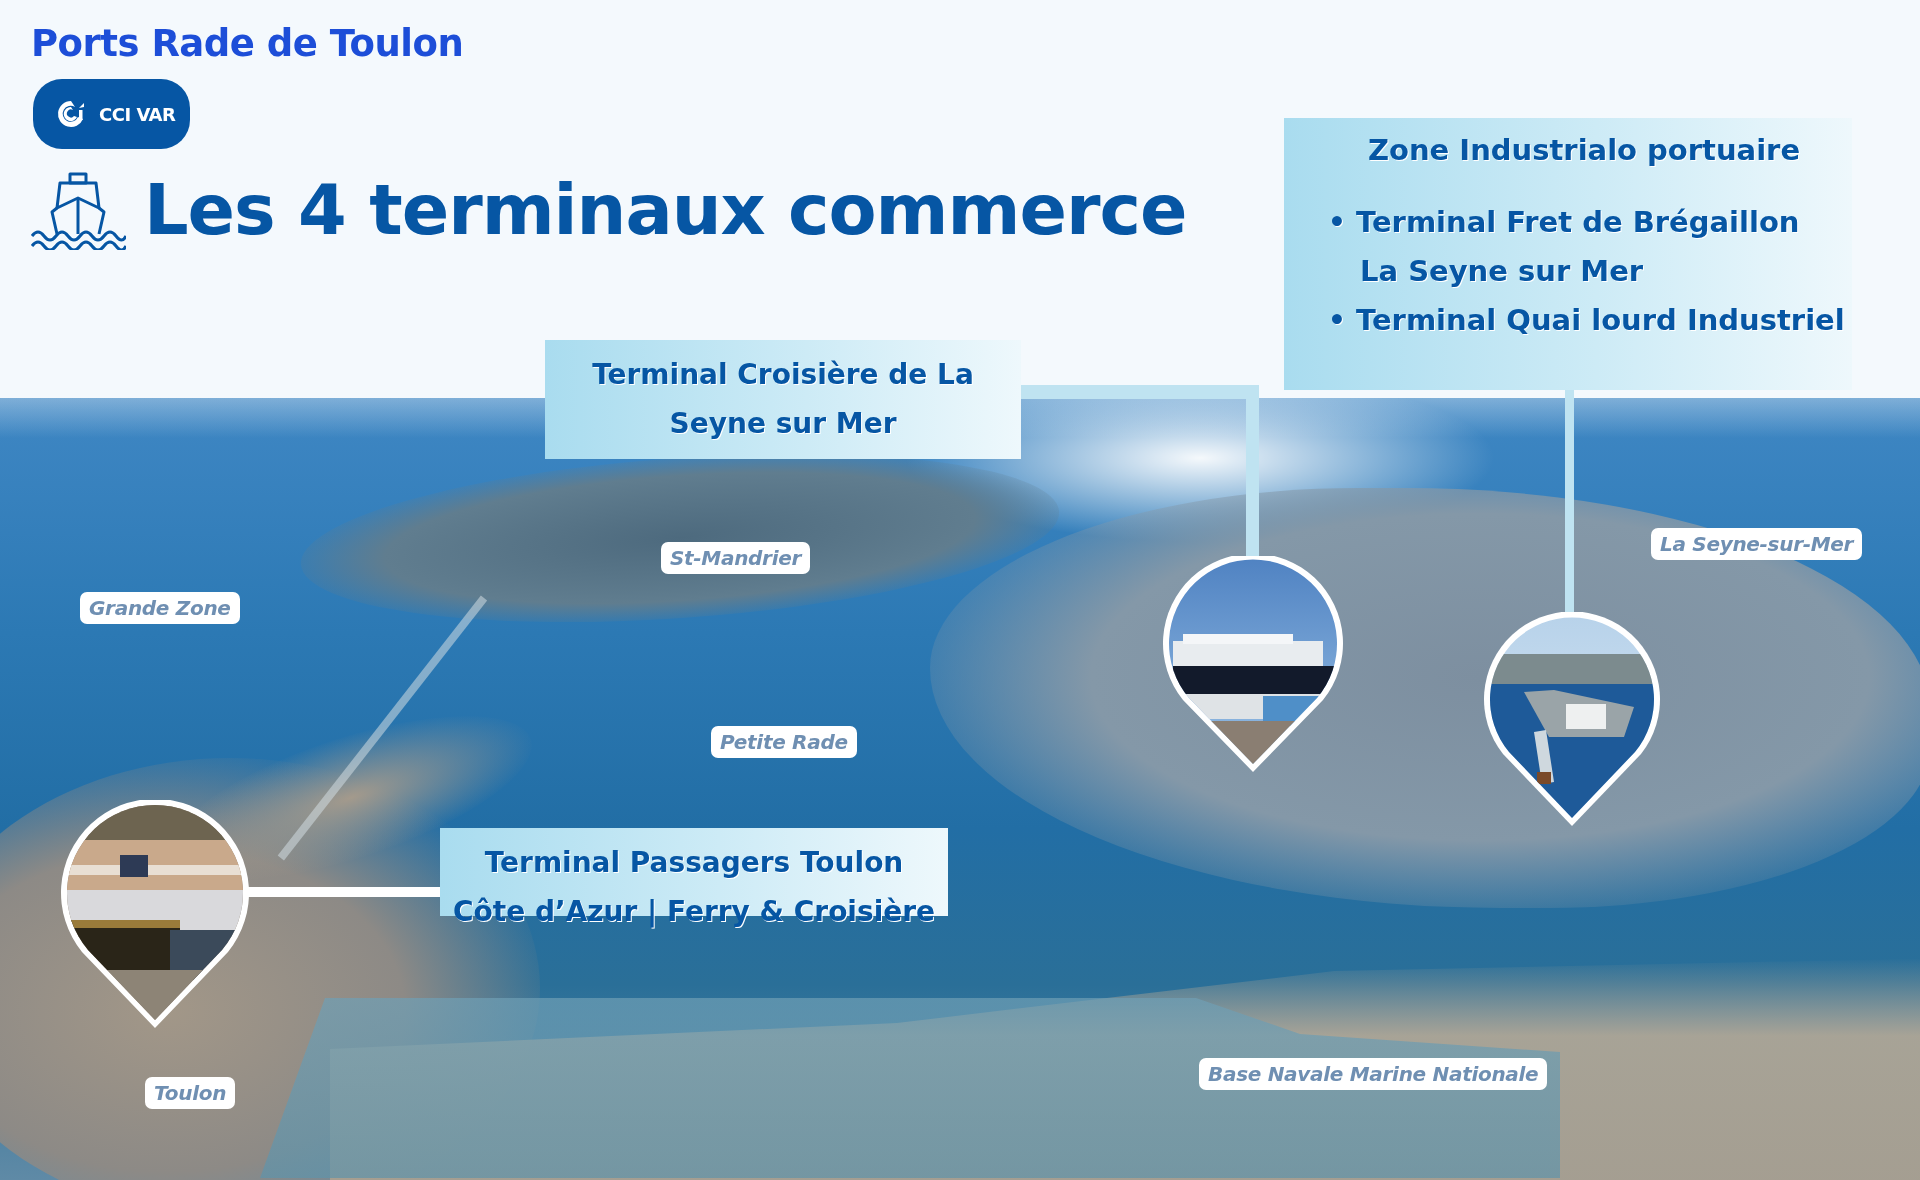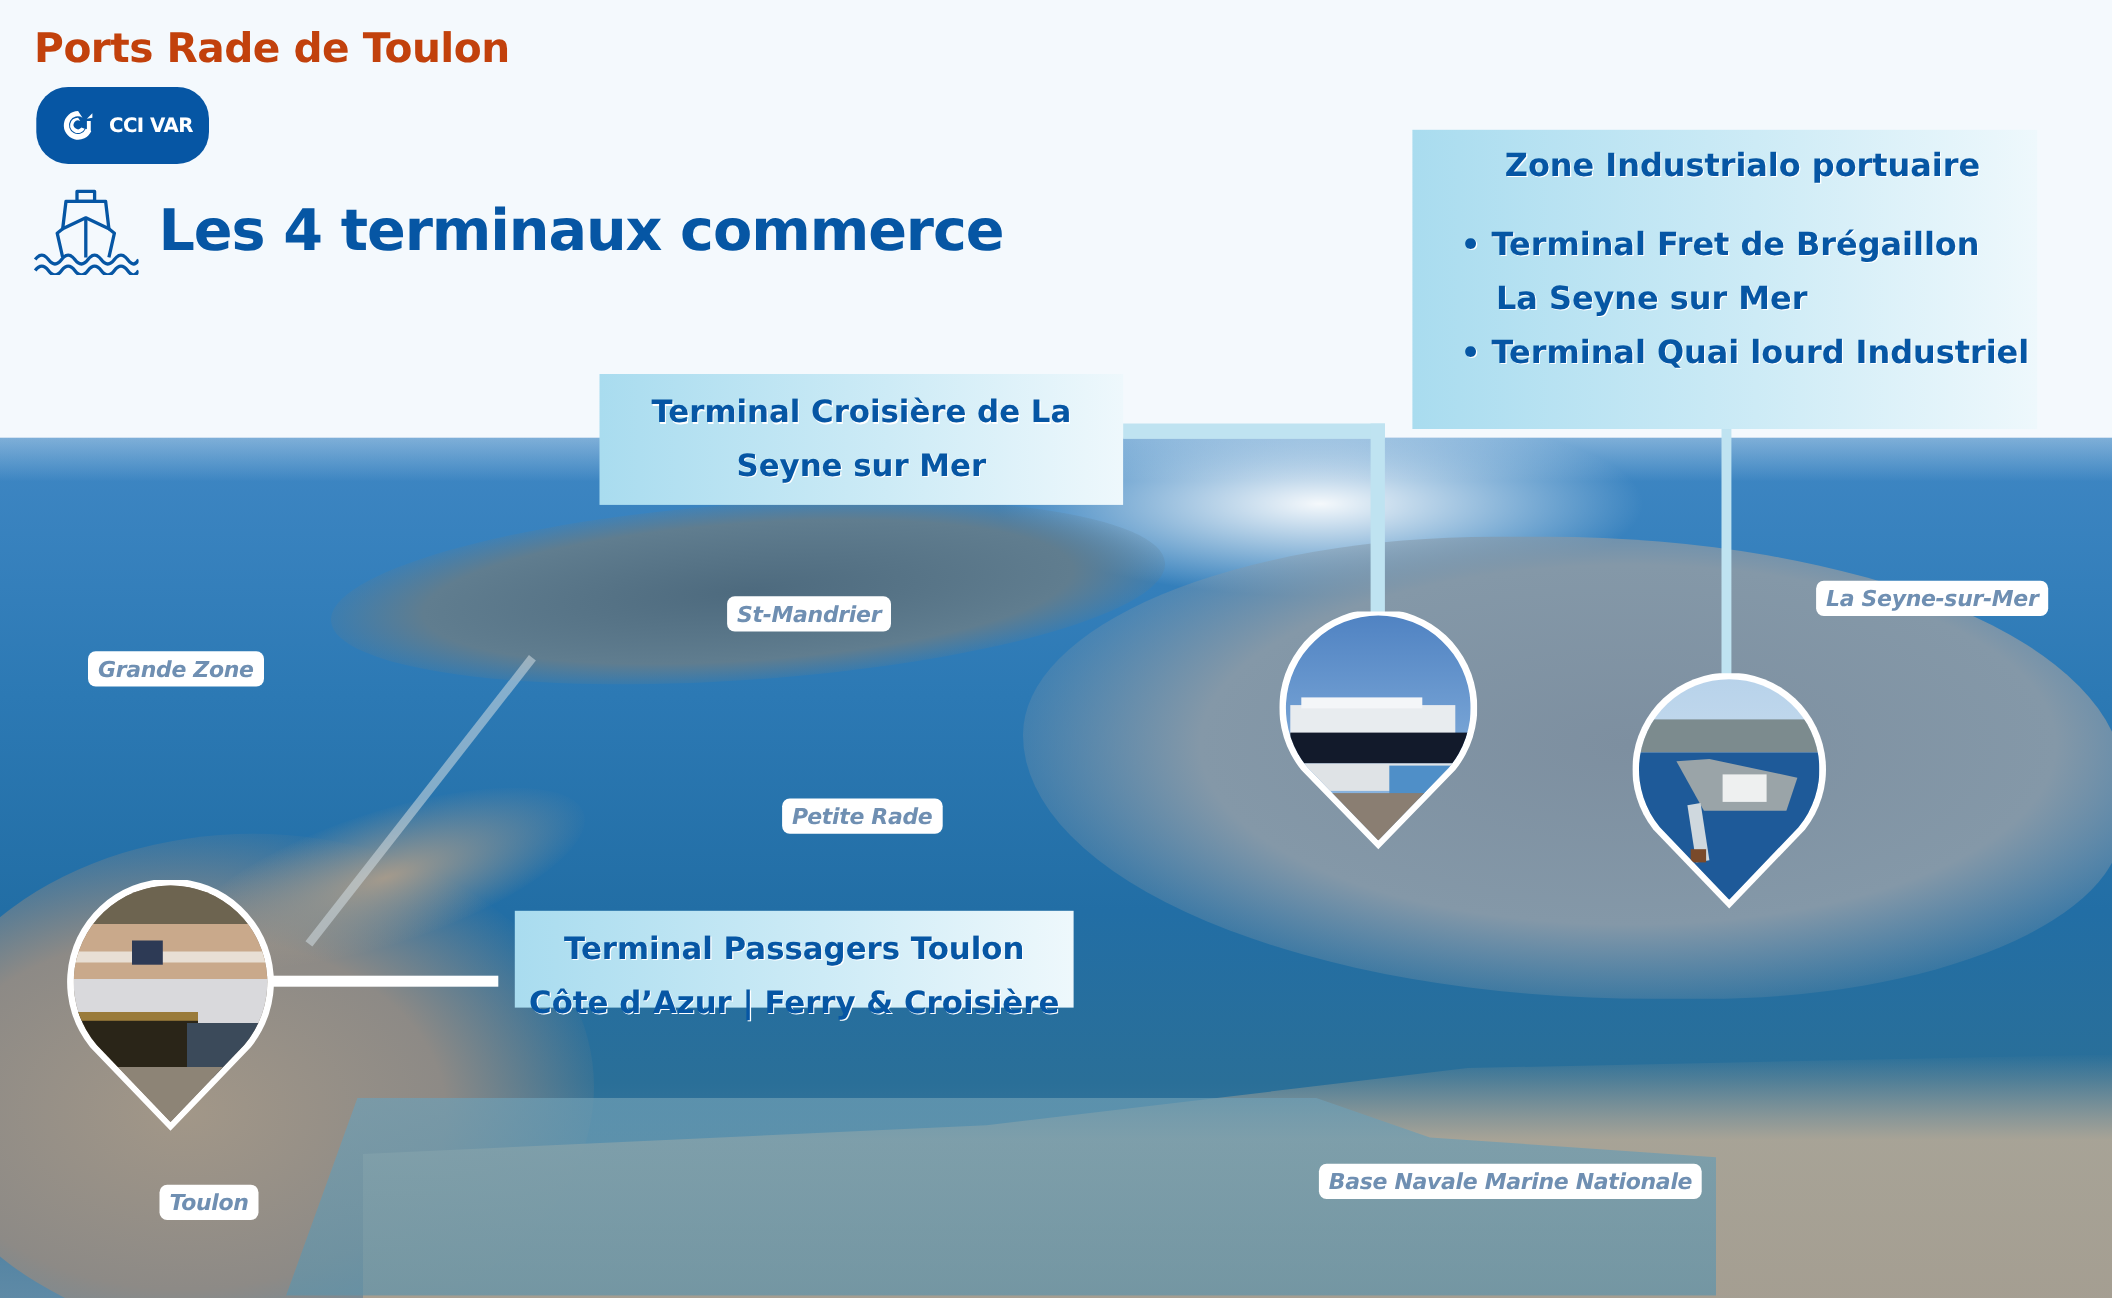--- a/index.html
+++ b/index.html
@@ -7,39 +7,39 @@
   body {
     position: relative;
     background: #f4f9fd;
     font-family: "DejaVu Sans", "Liberation Sans", sans-serif;
     color: #0656a4;
   }
 
   
   .brand-title {
     position: absolute; left: 31px; top: 22px;
-    font-size: 37px; font-weight: bold; color: #c2410c;
+    font-size: 37px; font-weight: bold; color: #1d4ed8;
     letter-spacing: -0.5px;
   }
   .cci-badge {
     position: absolute; left: 33px; top: 79px;
     width: 157px; height: 70px; border-radius: 29px;
     background: #0656a4; color: #fff;
     display: flex; align-items: center; padding-left: 22px; gap: 12px;
   }
   .cci-badge svg { width: 32px; height: 32px; }
   .cci-badge .cci-label { font-size: 18px; font-weight: bold; letter-spacing: -0.5px; }
 
   .page-title {
     position: absolute; left: 30px; top: 170px;
     display: flex; align-items: center; gap: 18px;
   }
   .page-title svg { width: 96px; height: 80px; }
   .page-title h1 {
-    font-size: 52px; font-weight: bold; color: #0656a4; letter-spacing: -1px;
+    font-size: 70px; font-weight: bold; color: #0656a4; letter-spacing: -1px;
     line-height: 1;
     text-align: center;
   }
 
   
   .map {
     position: absolute; left: 0; top: 398px; width: 1920px; height: 782px;
     overflow: hidden;
     background:
       radial-gradient(ellipse 420px 120px at 1200px 60px, rgba(255,255,255,0.95) 0%, rgba(255,255,255,0.0) 70%),
@@ -100,21 +100,21 @@
     position: absolute;
     background: linear-gradient(90deg, #a9dcef 0%, #cdebf6 55%, #eef8fc 100%);
     text-align: center; color: #0656a4; font-weight: bold;
     text-shadow: 1px 1px 0 #ffffff;
   }
   .callout-croisiere {
     left: 545px; top: 340px; width: 476px; height: 119px;
     font-size: 28px; line-height: 49px; padding-top: 10px;
   }
   .callout-passagers {
-    left: 468px; top: 828px; width: 508px; height: 88px;
+    left: 440px; top: 828px; width: 508px; height: 88px;
     font-size: 28px; line-height: 49px; padding-top: 10px;
   }
   .callout-zone {
     left: 1284px; top: 118px; width: 568px; height: 272px;
     text-align: left; padding: 14px 0 0 44px;
     font-size: 29px;
   }
   .callout-zone .zone-title { display: block; padding-left: 40px; line-height: 36px; margin-bottom: 30px; }
   .callout-zone ul { list-style: none; }
   .callout-zone li { position: relative; padding-left: 28px; line-height: 49px; }

